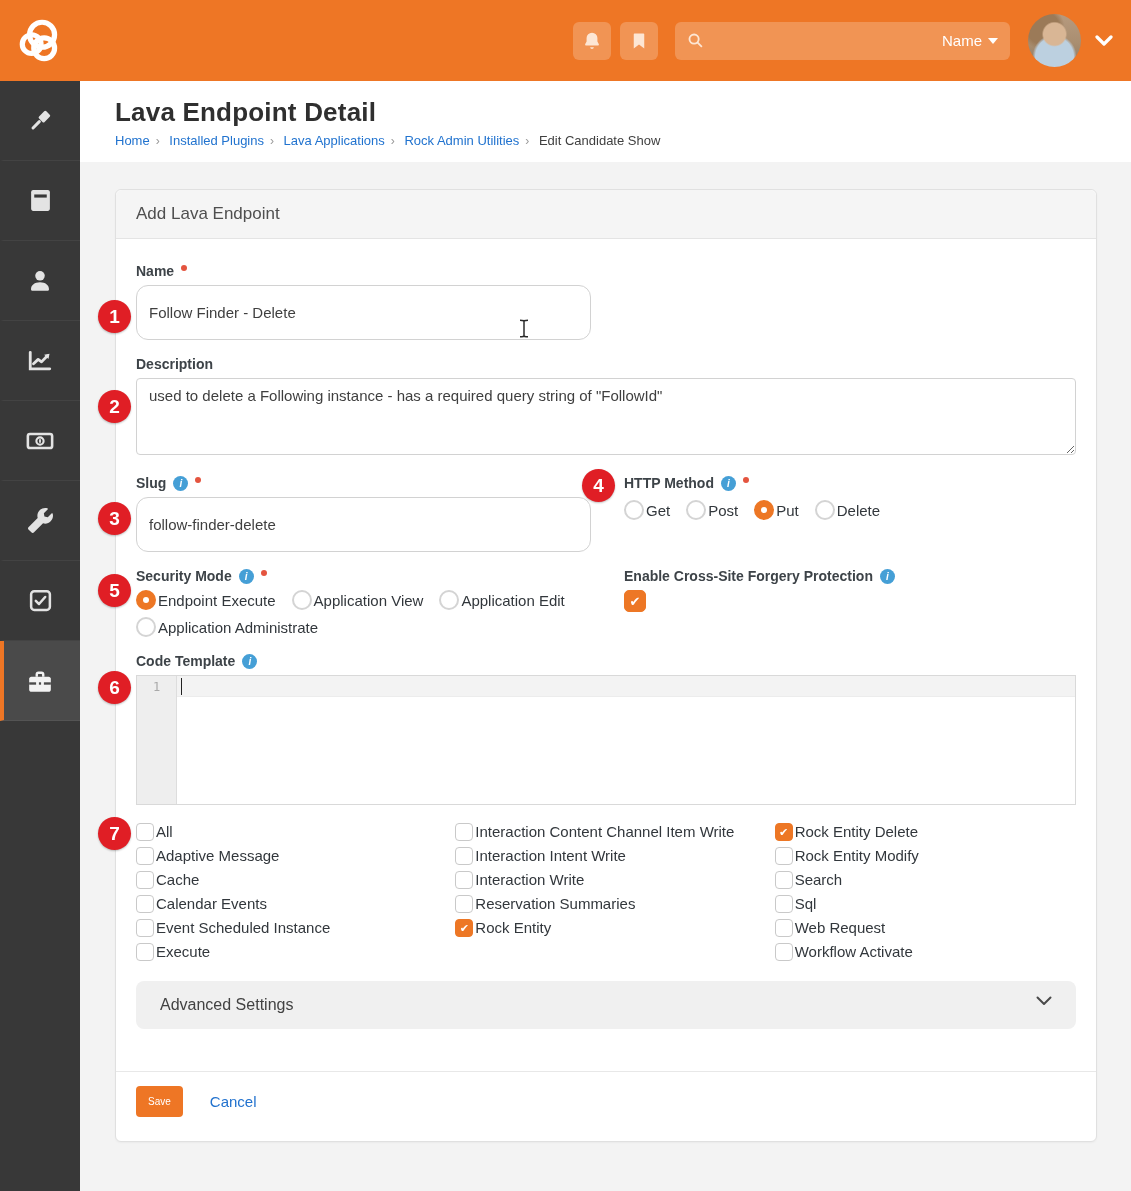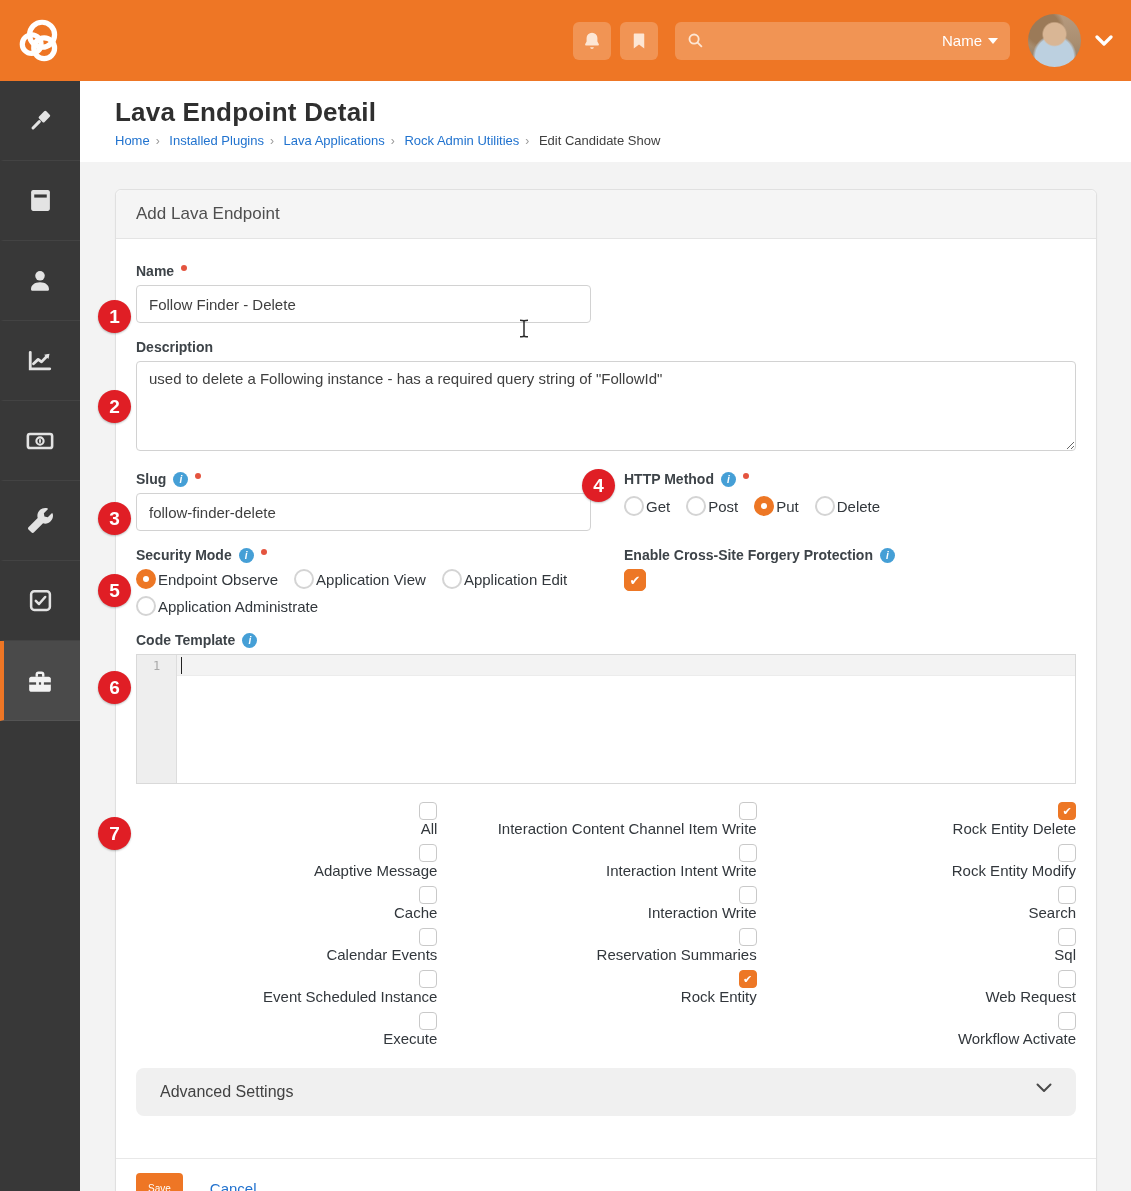--- a/index.html
+++ b/index.html
@@ -54,23 +54,23 @@
                    padding: 14px 20px; font-size: 17px; color: #4f4f4f; }
   .panel-body { padding: 24px 20px 0 20px; }
   .grid2 { display: grid; grid-template-columns: 455px 1fr; column-gap: 33px; margin-bottom: 16px; }
   .field-label { font-size: 14px; font-weight: 700; color: #3d4348; display: flex; align-items: center;
                  margin-bottom: 6px; }
   .req-dot { width: 6px; height: 6px; border-radius: 50%; background: #e4543f; margin-left: 7px;
              align-self: flex-start; margin-top: 2px; }
   .info-dot { width: 15px; height: 15px; border-radius: 50%; background: #459fd6; color: #fff;
               font-size: 10px; font-weight: 700; display: inline-flex; align-items: center;
               justify-content: center; margin-left: 7px; cursor: pointer; font-style: italic; }
-  .text-input { width: 100%; height: 38px; border: 1px solid #d2d2d2; border-radius: 4px;
+  .text-input { width: 100%; height: 55px; border: 1px solid #d2d2d2; border-radius: 12px;
                 padding: 0 12px; font-size: 15px; color: #3f3f3f; font-family: "Liberation Sans", sans-serif; }
-  textarea.area { width: 100%; height: 90px; border: 1px solid #d2d2d2; border-radius: 4px;
+  textarea.area { width: 100%; height: 77px; border: 1px solid #d2d2d2; border-radius: 4px;
                   padding: 8px 12px; font-size: 15px; color: #3f3f3f; resize: both;
                   font-family: "Liberation Sans", sans-serif; }
   .mb16 { margin-bottom: 16px; }
 
   
   .checkbox { width: 22px; height: 22px; border: 1px solid #c9c9c9; border-radius: 5px; background: #fff;
               display: inline-flex; align-items: center; justify-content: center; cursor: pointer; flex-shrink: 0; }
   .checkbox.small { width: 18px; height: 18px; border-radius: 4px; }
   .checkbox.on { background: #ed7725; border-color: #ed7725; }
   .checkbox.on::after { content: "✔"; color: #fff; font-size: 13px; line-height: 1; }
@@ -90,21 +90,21 @@
   .code-gutter { width: 40px; background: #eeeeee; border-right: 1px solid #ddd; color: #a9a9a9;
                  font-family: "DejaVu Sans Mono", monospace; font-size: 12px; text-align: center;
                  padding-top: 4px; }
   .code-content { flex: 1; position: relative; }
   .active-line { height: 21px; background: #f3f3f3; border-bottom: 1px solid #ececec; }
   .caret { position: absolute; left: 4px; top: 2px; width: 1px; height: 17px; background: #222; }
 
   
   .cmd-grid { display: grid; grid-template-columns: 1fr 1fr 1fr; column-gap: 18px; margin-bottom: 14px; }
   .cmd-col { display: flex; flex-direction: column; }
-  .cb { display: flex; align-items: flex-end; margin-bottom: 6px; cursor: pointer; flex-direction: column; }
+  .cb { display: flex; align-items: center; margin-bottom: 6px; cursor: pointer; }
   .cb .cb-label { font-size: 15px; color: #32373c; margin-left: 2px; line-height: 18px; }
 
   
   .advanced { background: #f0f0f0; border-radius: 8px; padding: 15px 24px; display: flex;
               justify-content: space-between; cursor: pointer; margin-bottom: 42px; }
   .advanced-label { font-size: 16px; color: #424242; }
 
   .panel-footer { border-top: 1px solid #e8e8e8; padding: 14px 20px 24px 20px; display: flex; align-items: center; }
   .save-btn { background: #ee7625; color: #fff; border: none; border-radius: 4px; padding: 10px 12px;
               font-size: 10px; cursor: pointer; font-family: "Liberation Sans", sans-serif; }
@@ -293,21 +293,21 @@
           <div class="grid2">
             <div>
               <div class="field-label">
                 <span>Security Mode</span>
                 <span class="info-dot">i</span>
                 <span class="req-dot"></span>
               </div>
               <div class="radio-row" style="margin-top:4px;">
                 <label class="opt">
                   <span class="radio on"></span>
-                  <span class="opt-label">Endpoint Observe</span>
+                  <span class="opt-label">Endpoint Execute</span>
                 </label>
                 <label class="opt">
                   <span class="radio"></span>
                   <span class="opt-label">Application View</span>
                 </label>
                 <label class="opt">
                   <span class="radio"></span>
                   <span class="opt-label">Application Edit</span>
                 </label>
                 <label class="opt">

